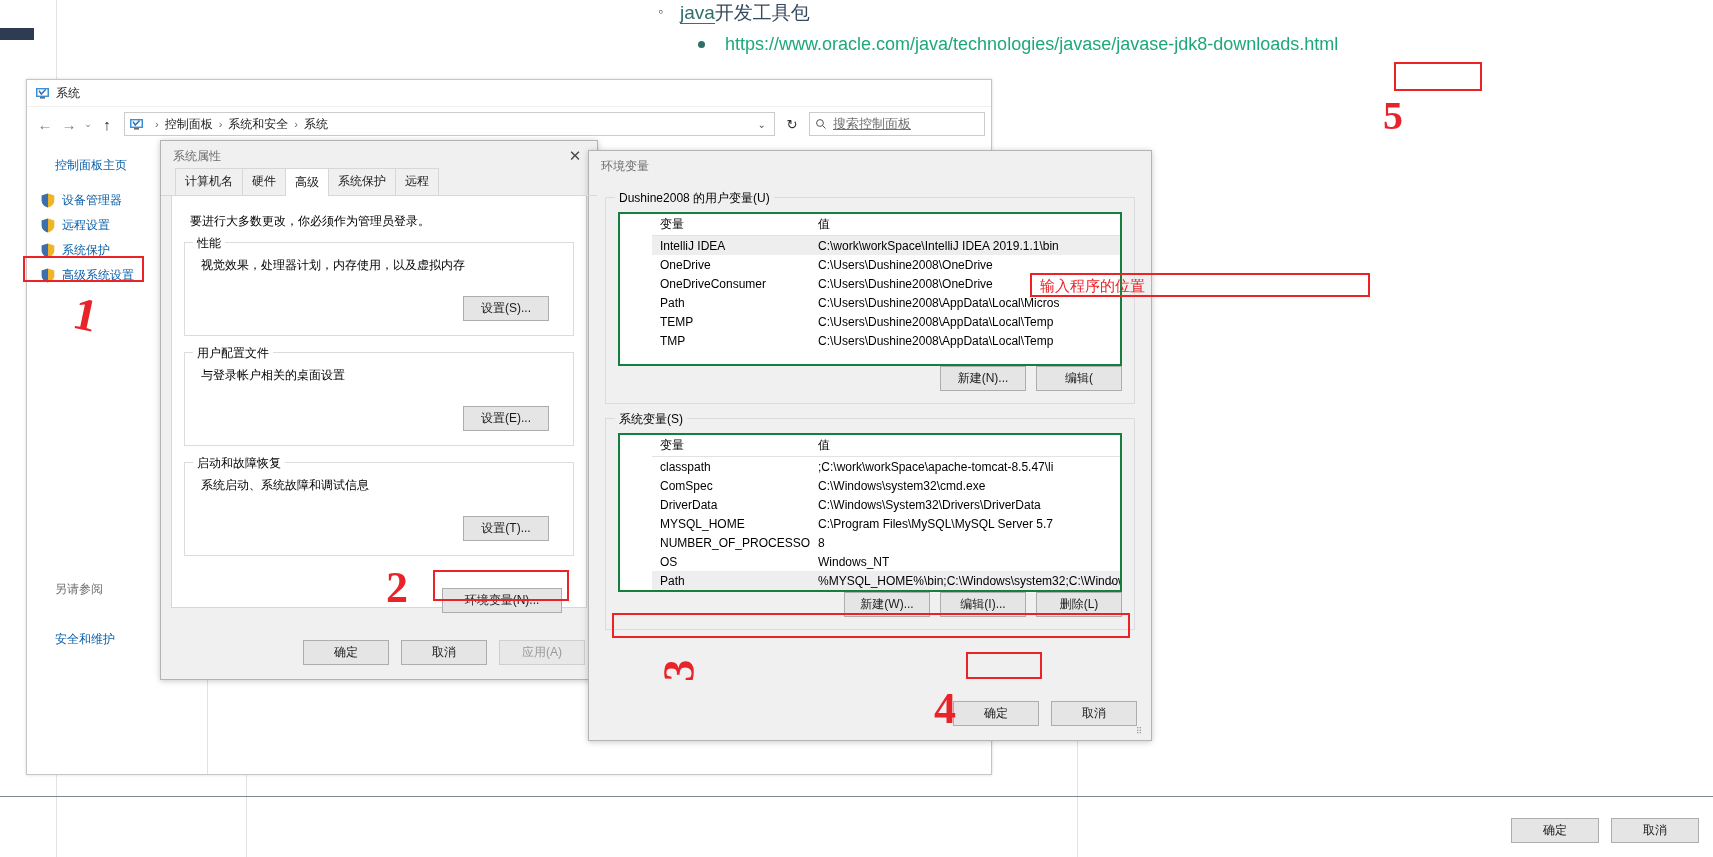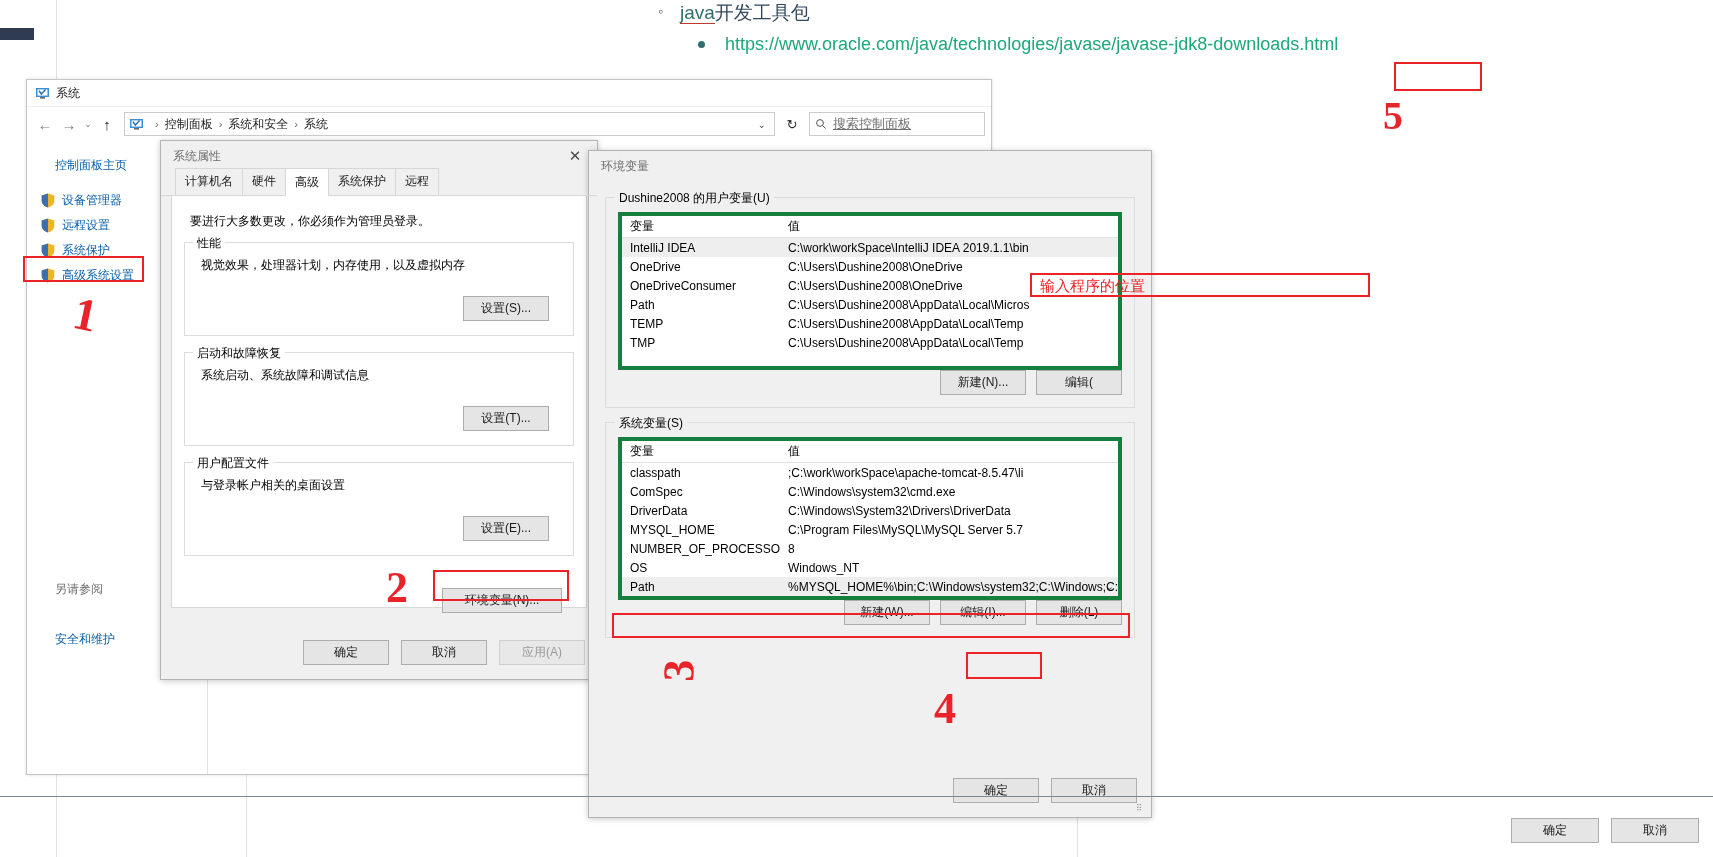--- a/index.html
+++ b/index.html
@@ -81,25 +81,25 @@
   .group > .legend { position:absolute; top:-8px; left:8px; background:#fff; padding:0 4px; font-size:12px; }
   .group .desc { font-size:12px; padding-left:4px; }
   .group .btnrow { display:flex; justify-content:flex-end; margin-top:22px; }
   .winbtn { min-width:86px; height:25px; border:1px solid #adadad; background:#e5e5e5; font-size:12px;
             display:flex; align-items:center; justify-content:center; color:#1b1b1b; }
   .winbtn.disabled { color:#9a9a9a; background:#e8e8e8; border-color:#cfcfcf;}
   .sysprops-envrow { display:flex; justify-content:flex-end; padding:16px 12px 0 0; }
   .sysprops-footer { position:absolute; bottom:14px; right:12px; display:flex; gap:12px;}
 
   
-  .envdlg { left:588px; top:150px; width:564px; height:668px; }
+  .envdlg { left:588px; top:150px; width:564px; height:591px; }
   .env-inner { padding:16px 16px 0 16px; }
   .fieldset { border:1px solid #dcdcdc; position:relative; padding:14px 12px 12px 12px; margin-bottom:14px; }
   .fieldset > .legend { position:absolute; top:-8px; left:9px; background:#f0f0f0; padding:0 4px; font-size:12px; }
-  .lv { border:4px solid #15803d; background:#fff; }
+  .lv { border:2px solid #15803d; background:#fff;padding-left:32px; }
   .lv-head { display:flex; height:22px; align-items:center; background:#fff; border-bottom:1px solid #e2e2e2;}
   .lv-head div { font-size:12px; padding-left:8px; }
   .lv-row { display:flex; height:19px; align-items:center; font-size:12px; white-space:nowrap; overflow:hidden;}
   .lv-row.sel { background:#eeeeee; }
   .lv-c1 { width:158px; padding-left:8px; overflow:hidden; flex:0 0 158px;}
   .lv-c2 { padding-left:8px; overflow:hidden; }
   .lv-pad { height:14px; }
   .env-btnrow { display:flex; justify-content:flex-end; gap:10px; }
   .env-footer { position:absolute; right:14px; bottom:14px; display:flex; gap:12px; }
   .scroll-caret { position:absolute; right:4px; color:#4a4a4a; font-size:10px; }
@@ -266,32 +266,32 @@
 
       <div class="group">
         <span class="legend">性能</span>
         <div class="desc">视觉效果，处理器计划，内存使用，以及虚拟内存</div>
         <div class="btnrow">
             <div class="winbtn">设置(S)...</div>
           </div>
       </div>
 
       <div class="group">
+        <span class="legend">用户配置文件</span>
+        <div class="desc">与登录帐户相关的桌面设置</div>
+        <div class="btnrow">
+            <div class="winbtn">设置(E)...</div>
+          </div>
+      </div>
+
+      <div class="group">
         <span class="legend">启动和故障恢复</span>
         <div class="desc">系统启动、系统故障和调试信息</div>
         <div class="btnrow">
             <div class="winbtn">设置(T)...</div>
-          </div>
-      </div>
-
-      <div class="group">
-        <span class="legend">用户配置文件</span>
-        <div class="desc">与登录帐户相关的桌面设置</div>
-        <div class="btnrow">
-            <div class="winbtn">设置(E)...</div>
           </div>
       </div>
 
       <div class="sysprops-envrow">
         <div class="winbtn" style="min-width:120px;">环境变量(N)...</div>
       </div>
     </div>
 
     <div class="sysprops-footer">
       <div class="winbtn">确定</div>

